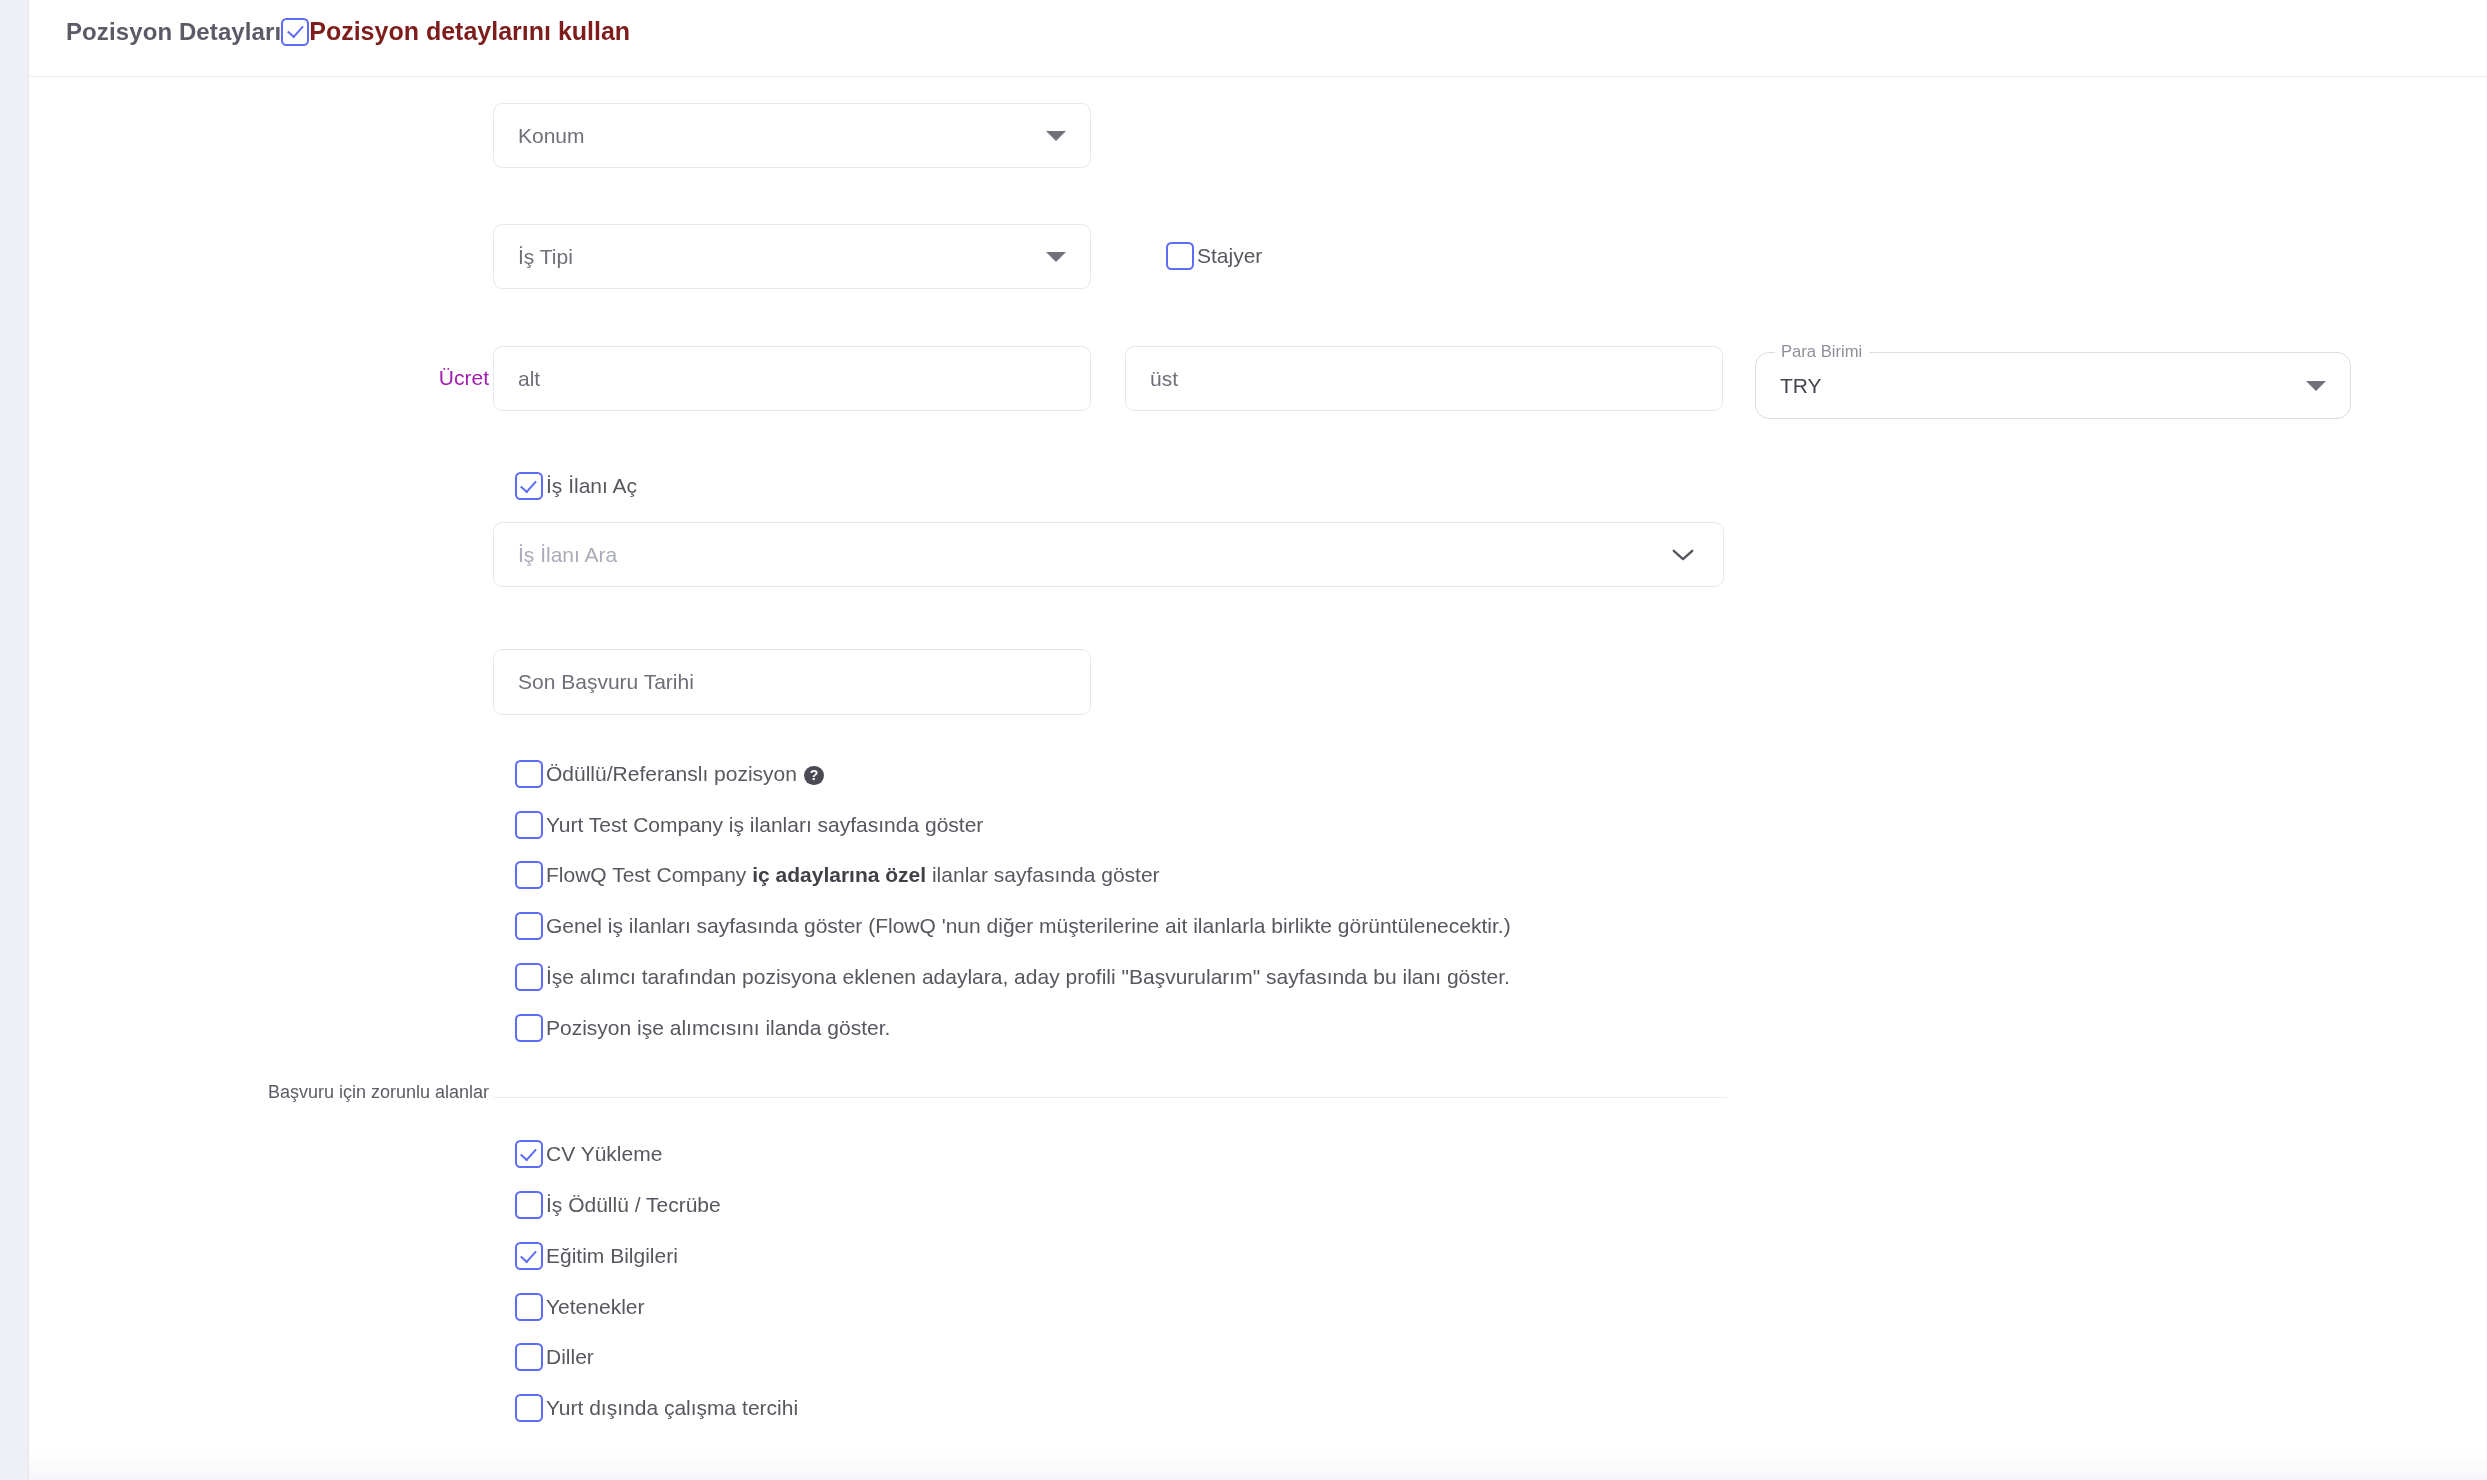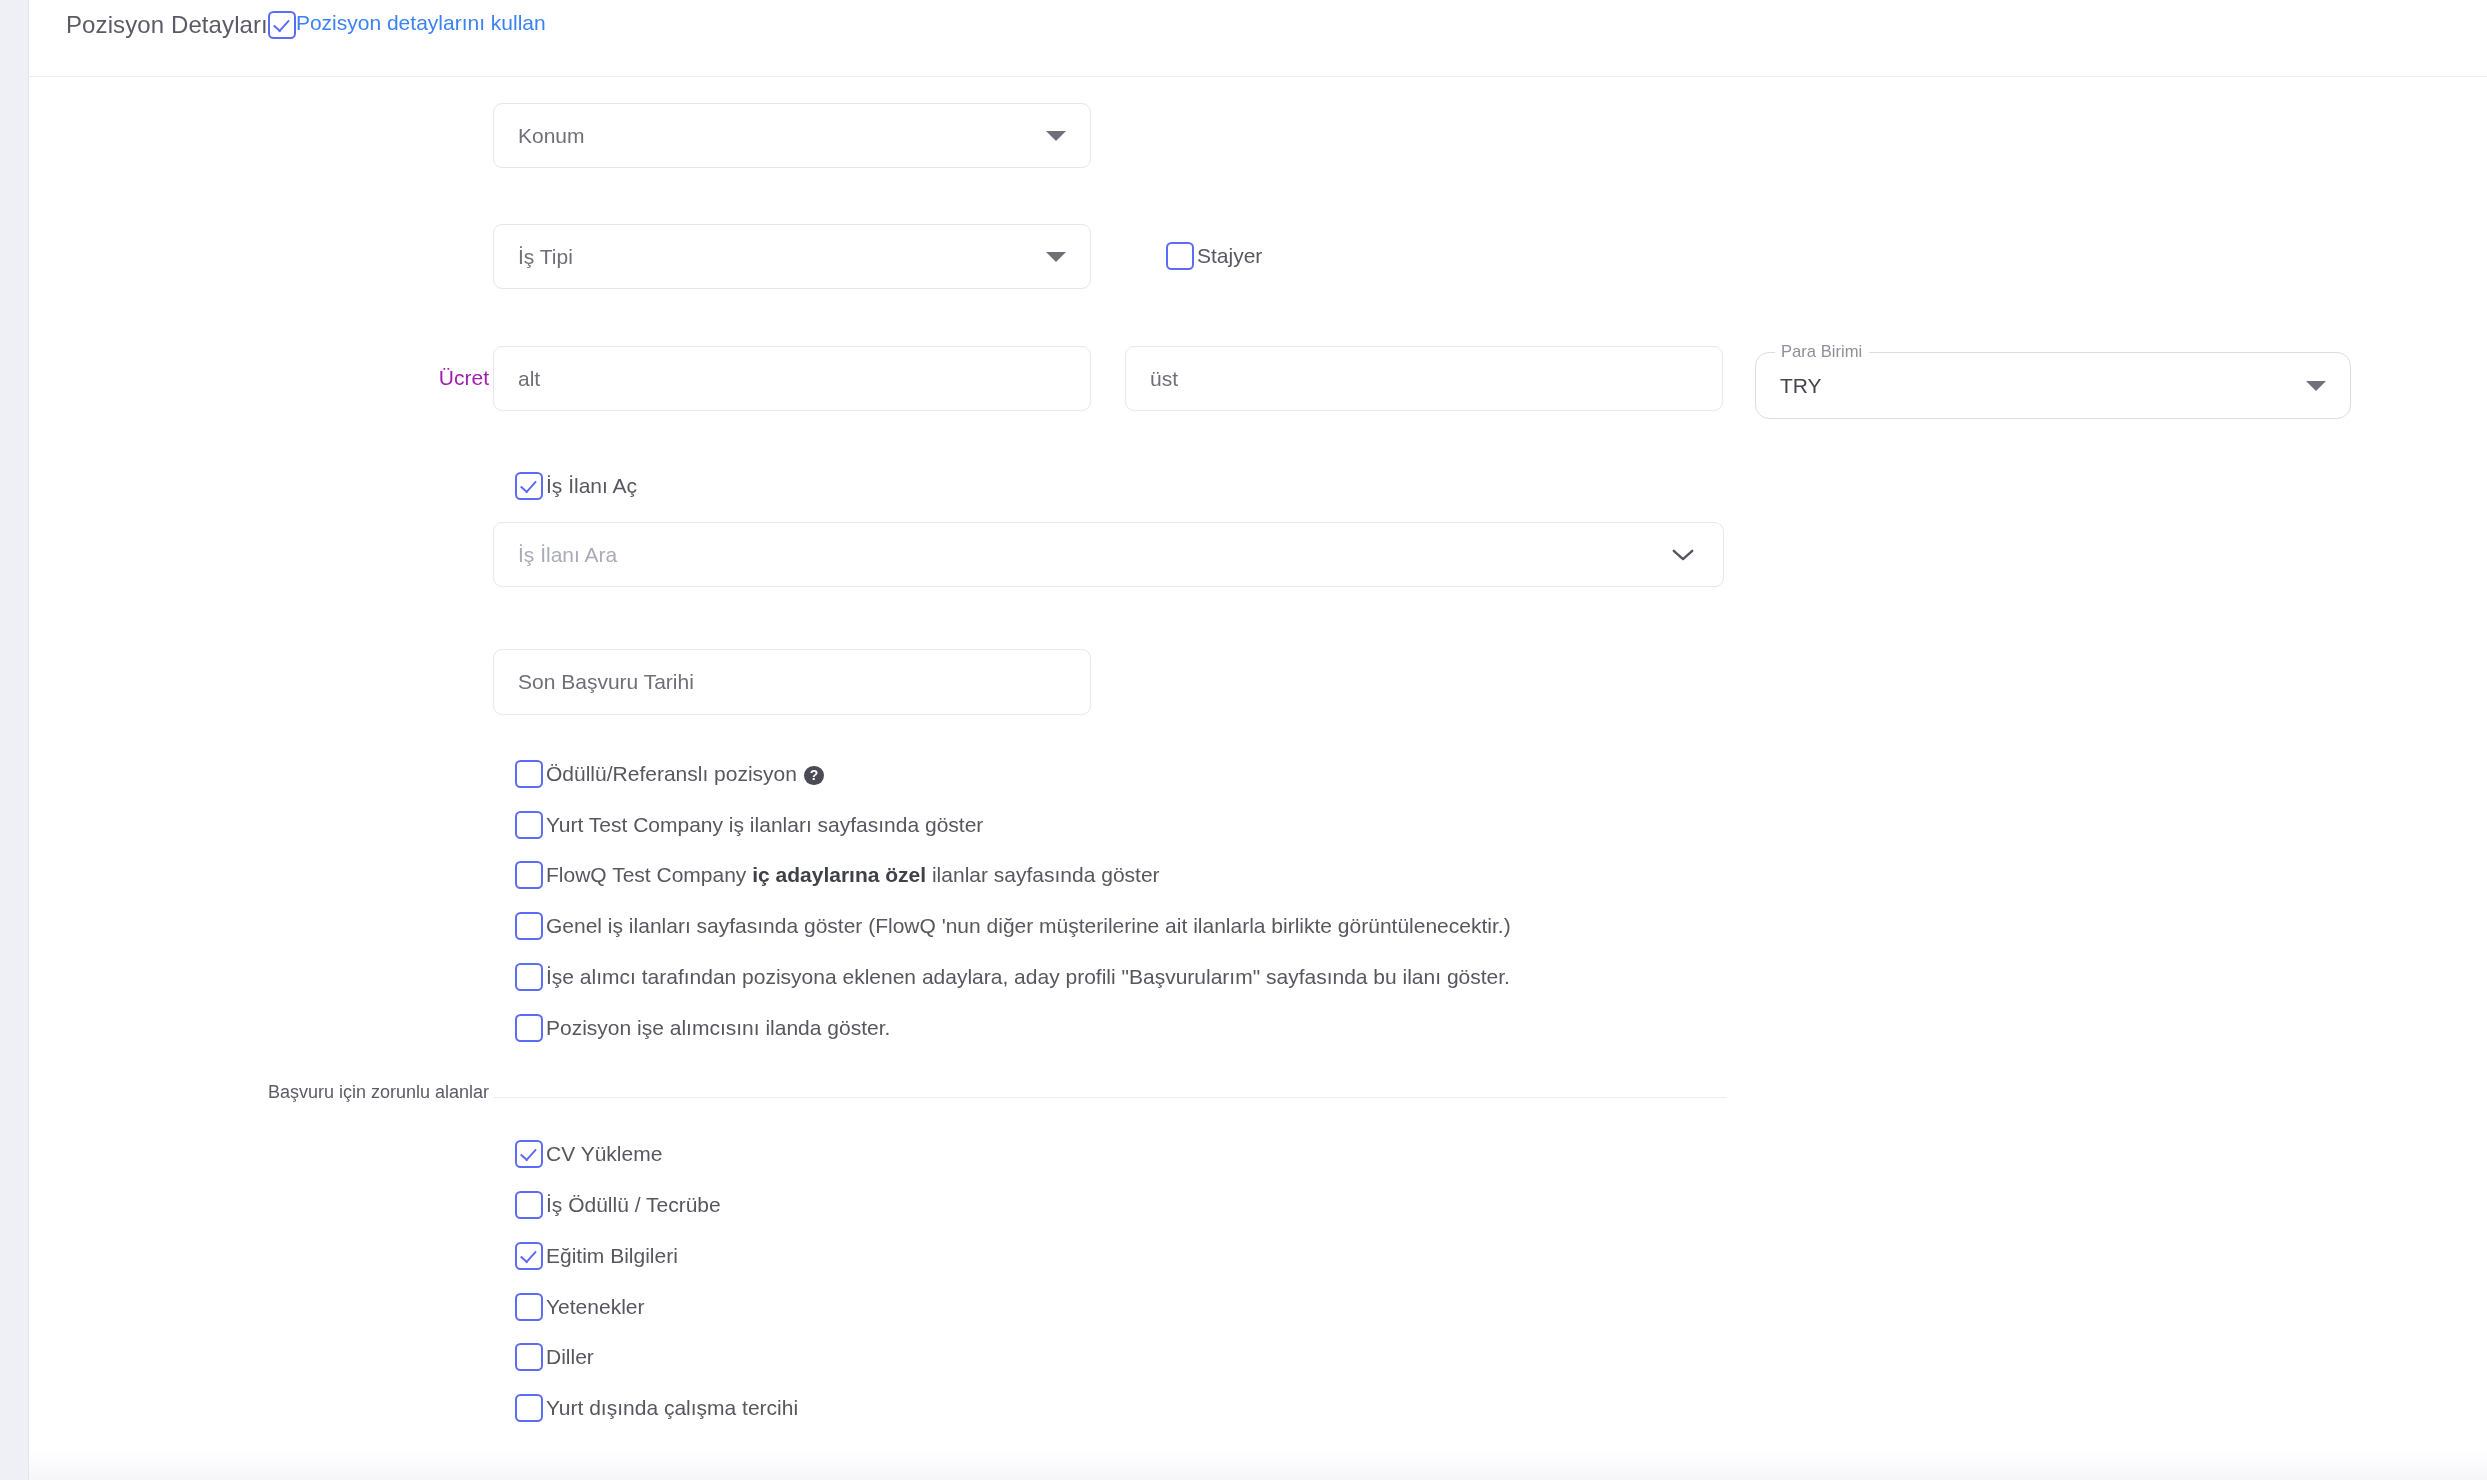--- a/index.html
+++ b/index.html
@@ -37,31 +37,33 @@
     height: 1481px;
     background: #ffffff;
   }
 
   
   .header-row {
     position: absolute;
     left: 37px;
     top: 11px;
     display: flex;
+    align-items: center;
     height: 41px;
+    font-weight: bold;
   }
   .section-title {
     font-size: 24px;
     color: #5a5b66;
     letter-spacing: 0.1px;
     white-space: nowrap;
   }
   .header-check-label {
-    font-size: 21px;
-    color: #3b82f6;
+    font-size: 25px;
+    color: #7f1d1d;
     white-space: nowrap;
   }
 
   .top-divider {
     position: absolute;
     left: 0;
     top: 76px;
     width: 2459px;
     height: 0.9px;
     background: #ececf1;

